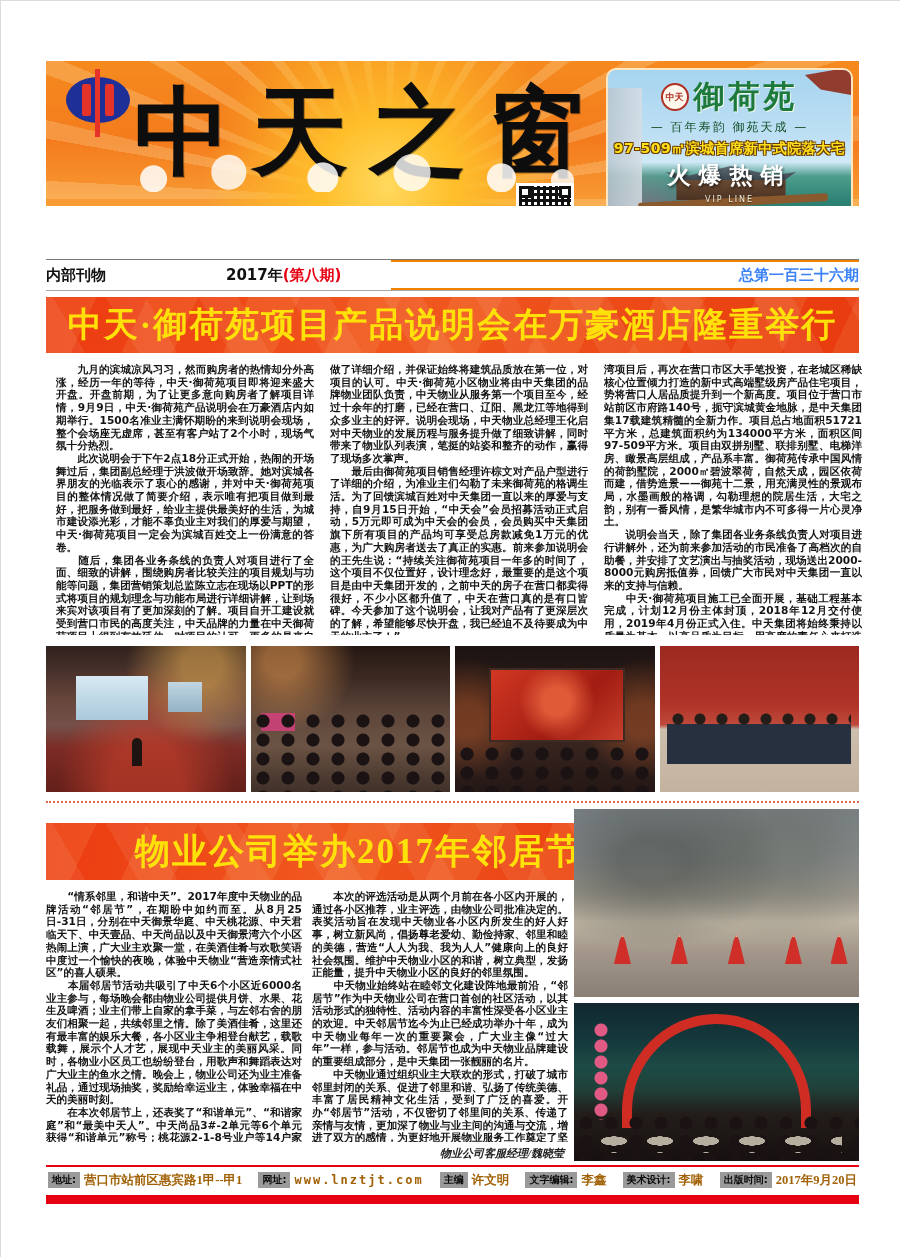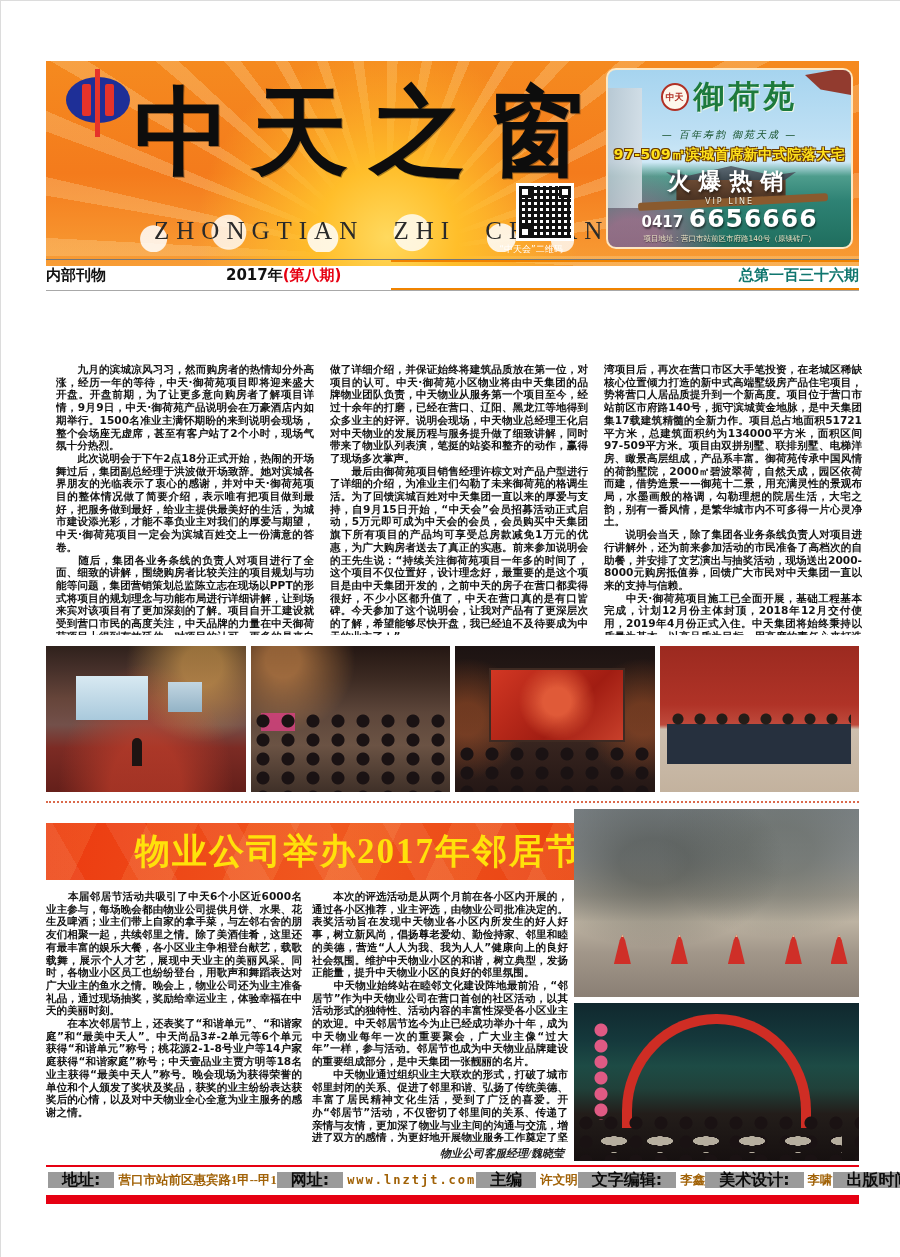--- a/index.html
+++ b/index.html
@@ -1,20 +1,20 @@
 <!DOCTYPE html>
 <html><head>
 <meta charset="utf-8">
 <style>
   html,body{margin:0;padding:0;background:#f2f2f2;}
   .page{position:relative;width:900px;height:1257px;background:#fff;border:1px solid #dcdcdc;
         font-family:"DejaVu Sans","Liberation Sans",sans-serif;overflow:hidden;}
 
   
-  .header{position:absolute;left:45px;top:60px;width:813px;height:205px;overflow:hidden;
+  .header{position:absolute;left:45px;top:60px;width:813px;height:145px;overflow:hidden;
     background:
       radial-gradient(circle at 42% 86%, #ffd95e 0%, #ffbe2a 14%, rgba(255,190,42,0) 38%),
       repeating-conic-gradient(from -90deg at 42% 95%, rgba(255,244,200,.22) 0 3deg, rgba(255,255,255,0) 3deg 10deg),
       linear-gradient(180deg,#f58a1f 0%,#f47b1c 55%,#f89d35 100%);}
   .logo{position:absolute;left:20px;top:16px;width:64px;height:46px;background:#1e2f97;border-radius:50%;}
   .logo .bar{position:absolute;top:7px;width:9px;height:32px;background:#e5332a;border-radius:2px;}
   .logo .b1{left:16px}.logo .b3{left:39px}
   .logo .b2{left:29px;top:-8px;width:5px;height:68px;border-radius:0;}
   .title-cn{position:absolute;left:88px;top:8px;width:560px;font-family:"Liberation Serif","DejaVu Serif",serif;
     font-size:96px;font-weight:900;color:#0d0d0d;letter-spacing:22px;white-space:nowrap;
@@ -49,38 +49,38 @@
     clip-path:polygon(100% 0,100% 100%,30% 78%,0 30%);opacity:.9;}
   .ad-tower{position:absolute;left:0;top:18px;width:34px;height:120px;background:linear-gradient(90deg,#b9c6cf,#d6dee4);opacity:.85;}
   .ad-pavilion{position:absolute;left:58px;top:96px;width:130px;height:34px;background:linear-gradient(180deg,#5d6a74,#3e4a52 40%,#6b4a33 41%,#4a3222 100%);
     clip-path:polygon(8% 40%,0 18%,18% 28%,50% 0,82% 28%,100% 18%,92% 40%,92% 100%,8% 100%);}
   .ad-bridge{position:absolute;left:30px;top:128px;width:190px;height:8px;background:#8a5a2e;transform:rotate(-3deg);border-radius:3px;}
   .ad-brand-row{position:relative;margin-top:6px;display:flex;align-items:center;gap:5px;z-index:2;}
   .ad-seal{width:24px;height:24px;border-radius:50%;background:#fdf7ec;border:2px solid #b03024;color:#b03024;
     font-size:9px;font-weight:700;display:flex;align-items:center;justify-content:center;letter-spacing:0;}
   .ad-brand{font-family:"Liberation Serif","DejaVu Serif",serif;font-size:31px;font-weight:900;color:#1d7a3c;
     letter-spacing:4px;text-shadow:1px 1px 0 #eef7e8;}
-  .ad-slogan{position:relative;z-index:2;font-size:10px;color:#14502a;letter-spacing:2px;margin-top:10px;font-style:italic;}
+  .ad-slogan{position:relative;z-index:2;font-size:12px;color:#14502a;letter-spacing:2px;margin-top:1px;}
   .ad-line1{position:relative;z-index:2;margin-top:4px;font-size:14px;font-weight:900;color:#ffe11a;letter-spacing:.5px;
     text-shadow:1px 1px 0 #6b3a00,-1px -1px 0 #6b3a00,1px -1px 0 #6b3a00,-1px 1px 0 #6b3a00;white-space:nowrap;}
   .ad-hot{position:relative;z-index:2;margin-top:2px;font-size:23px;font-weight:900;color:#fff;letter-spacing:8px;
     text-shadow:1px 2px 3px rgba(0,0,0,.55);}
   .ad-spacer{flex:1;}
   .ad-vip{position:relative;z-index:2;font-size:8px;color:#f3efdf;letter-spacing:2px;text-shadow:0 1px 1px rgba(0,0,0,.5);}
   .ad-phone{position:relative;z-index:2;color:#fff;font-weight:700;text-shadow:1px 2px 2px rgba(0,0,0,.55);white-space:nowrap;line-height:1;}
   .ad-phone .area{font-size:15px;}  .ad-phone .num{font-size:25px;letter-spacing:1px;}
   .ad-addr{position:relative;z-index:2;font-size:7.5px;color:#efe6c8;margin:3px 0 5px;text-shadow:0 1px 1px rgba(0,0,0,.5);}
 
   
   .masthead{position:absolute;left:45px;top:258px;width:813px;height:32px;display:flex;align-items:center;
     border-top:1px solid #777;border-bottom:1px solid #a8a8a8;box-sizing:border-box;font-size:15px;font-weight:700;color:#111;}
   .masthead .m1{width:320px;}
   .masthead .m2{width:180px;}
   .masthead .m3{width:165px;}
-  .masthead .m4{flex:1;text-align:right;color:#0f766e;border-top:2px solid #f08300;border-bottom:2px solid #f08300;
+  .masthead .m4{flex:1;text-align:right;color:#3b82f6;border-top:2px solid #f08300;border-bottom:2px solid #f08300;
     align-self:stretch;display:flex;align-items:center;justify-content:flex-end;}
   .red{color:#e60012;}
 
   
   .banner{background:
       repeating-linear-gradient(115deg, rgba(255,230,150,.10) 0 46px, rgba(0,0,0,0) 46px 92px),
       repeating-linear-gradient(60deg, rgba(255,255,255,.07) 0 34px, rgba(0,0,0,0) 34px 80px),
       linear-gradient(100deg,#ec3a10 0%,#f0581f 45%,#e83a0e 100%);
     display:flex;align-items:center;justify-content:center;}
   .banner span{font-family:"Liberation Serif","DejaVu Serif",serif;font-weight:900;color:#ffe10a;
@@ -149,21 +149,21 @@
   .a2left{width:522px;position:relative;}
   .a2cols{margin-top:10px;height:252px;display:flex;gap:10px;}
   .byline2{position:absolute;right:4px;bottom:0;font-family:"Liberation Serif","DejaVu Serif",serif;
     font-style:italic;font-weight:700;font-size:11px;color:#222;}
 
   
   .footer{position:absolute;left:45px;top:1164px;width:813px;}
   .footer-row{border-top:2px solid #e60012;display:flex;align-items:center;justify-content:space-between;
     height:24px;padding:1px 2px;}
   .f-item{display:flex;align-items:center;gap:4px;white-space:nowrap;}
-  .f-label{background:#9a9a9a;color:#0b0b0b;font-weight:700;font-size:16px;padding:1px 14px;line-height:14px;}
+  .f-label{background:#9a9a9a;color:#0b0b0b;font-weight:700;font-size:10px;padding:1px 4px;line-height:14px;}
   .f-value{font-family:"Liberation Serif","DejaVu Serif",serif;font-weight:700;font-size:12.5px;color:#a16207;}
   .f-url{font-family:"DejaVu Sans Mono","Liberation Mono",monospace;letter-spacing:2px;font-size:12px;}
   .footer-bar{height:9px;background:#e60012;margin-top:2px;}
 </style>
 </head>
 <body>
 
 <div class="page">
 
   <div class="header">
@@ -205,20 +205,23 @@
       <div class="ad-addr">项目地址：营口市站前区市府路140号（原镁砖厂）</div>
     </div>
   </div>
 
   <div class="masthead">
     <div class="m2">内部刊物</div>
     <div class="m3"><span>2017年</span><span class="red">(第八期)</span></div>
     <div class="m4">总第一百三十六期</div>
   </div>
 
+  <div class="banner banner1">
+    <span>中天·御荷苑项目产品说明会在万豪酒店隆重举行</span>
+  </div>
 
   <div class="cols a1cols">
     <div class="col">
         <p>　　九月的滨城凉风习习，然而购房者的热情却分外高涨，经历一年的等待，中天·御荷苑项目即将迎来盛大开盘。开盘前期，为了让更多意向购房者了解项目详情，9月9日，中天·御荷苑产品说明会在万豪酒店内如期举行。1500名准业主满怀期盼的来到说明会现场，整个会场座无虚席，甚至有客户站了2个小时，现场气氛十分热烈。</p>
         <p>　　此次说明会于下午2点18分正式开始，热闹的开场舞过后，集团副总经理于洪波做开场致辞。她对滨城各界朋友的光临表示了衷心的感谢，并对中天·御荷苑项目的整体情况做了简要介绍，表示唯有把项目做到最好，把服务做到最好，给业主提供最美好的生活，为城市建设添光彩，才能不辜负业主对我们的厚爱与期望，中天·御荷苑项目一定会为滨城百姓交上一份满意的答卷。</p>
         <p>　　随后，集团各业务条线的负责人对项目进行了全面、细致的讲解，围绕购房者比较关注的项目规划与功能等问题，集团营销策划总监陈立志在现场以PPT的形式将项目的规划理念与功能布局进行详细讲解，让到场来宾对该项目有了更加深刻的了解。项目自开工建设就受到营口市民的高度关注，中天品牌的力量在中天御荷苑项目上得到有效延伸，对项目的认可，更多的是来自对中天质量的信任。说明会上，天运公司副总经理宋伟就中天·御荷苑的建筑工艺和建材等</p>
       </div>
     <div class="col">
         <p>做了详细介绍，并保证始终将建筑品质放在第一位，对项目的认可。中天·御荷苑小区物业将由中天集团的品牌物业团队负责，中天物业从服务第一个项目至今，经过十余年的打磨，已经在营口、辽阳、黑龙江等地得到众多业主的好评。说明会现场，中天物业总经理王化启对中天物业的发展历程与服务提升做了细致讲解，同时带来了物业队列表演，笔挺的站姿和整齐的动作，赢得了现场多次掌声。</p>
         <p>　　最后由御荷苑项目销售经理许棕文对产品户型进行了详细的介绍，为准业主们勾勒了未来御荷苑的格调生活。为了回馈滨城百姓对中天集团一直以来的厚爱与支持，自9月15日开始，“中天会”会员招募活动正式启动，5万元即可成为中天会的会员，会员购买中天集团旗下所有项目的产品均可享受总房款减免1万元的优惠，为广大购房者送去了真正的实惠。前来参加说明会的王先生说：“持续关注御荷苑项目一年多的时间了，这个项目不仅位置好，设计理念好，最重要的是这个项目是由中天集团开发的，之前中天的房子在营口都卖得很好，不少小区都升值了，中天在营口真的是有口皆碑。今天参加了这个说明会，让我对产品有了更深层次的了解，希望能够尽快开盘，我已经迫不及待要成为中天的业主了！”</p>
@@ -254,20 +257,21 @@
 
   <div class="dotsep"></div>
 
   <div class="article2">
     <div class="a2left">
       <div class="banner banner2">
         <span>物业公司举办2017年邻居节</span>
       </div>
       <div class="cols a2cols">
         <div class="col">
+            <p>　　“情系邻里，和谐中天”。2017年度中天物业的品牌活动“邻居节”，在期盼中如约而至。从8月25日-31日，分别在中天御景华庭、中天桃花源、中天君临天下、中天壹品、中天尚品以及中天御景湾六个小区热闹上演，广大业主欢聚一堂，在美酒佳肴与欢歌笑语中度过一个愉快的夜晚，体验中天物业“营造亲情式社区”的喜人硕果。</p>
             <p>　　本届邻居节活动共吸引了中天6个小区近6000名业主参与，每场晚会都由物业公司提供月饼、水果、花生及啤酒；业主们带上自家的拿手菜，与左邻右舍的朋友们相聚一起，共续邻里之情。除了美酒佳肴，这里还有最丰富的娱乐大餐，各小区业主争相登台献艺，载歌载舞，展示个人才艺，展现中天业主的美丽风采。同时，各物业小区员工也纷纷登台，用歌声和舞蹈表达对广大业主的鱼水之情。晚会上，物业公司还为业主准备礼品，通过现场抽奖，奖励给幸运业主，体验幸福在中天的美丽时刻。</p>
             <p>　　在本次邻居节上，还表奖了“和谐单元”、“和谐家庭”和“最美中天人”。中天尚品3#-2单元等6个单元获得“和谐单元”称号；桃花源2-1-8号业户等14户家庭获得“和谐家庭”称号；中天壹品业主贾方明等18名业主获得“最美中天人”称号。晚会现场为获得荣誉的单位和个人颁发了奖状及奖品，获奖的业主纷纷表达获奖后的心情，以及对中天物业全心全意为业主服务的感谢之情。</p>
           </div>
         <div class="col">
             <p>　　本次的评选活动是从两个月前在各小区内开展的，通过各小区推荐，业主评选，由物业公司批准决定的。表奖活动旨在发现中天物业各小区内所发生的好人好事，树立新风尚，倡扬尊老爱幼、勤俭持家、邻里和睦的美德，营造“人人为我、我为人人”健康向上的良好社会氛围。维护中天物业小区的和谐，树立典型，发扬正能量，提升中天物业小区的良好的邻里氛围。</p>
             <p>　　中天物业始终站在睦邻文化建设阵地最前沿，“邻居节”作为中天物业公司在营口首创的社区活动，以其活动形式的独特性、活动内容的丰富性深受各小区业主的欢迎。中天邻居节迄今为止已经成功举办十年，成为中天物业每年一次的重要聚会，广大业主像“过大年”一样，参与活动。邻居节也成为中天物业品牌建设的重要组成部分，是中天集团一张靓丽的名片。</p>
             <p>　　中天物业通过组织业主大联欢的形式，打破了城市邻里封闭的关系、促进了邻里和谐、弘扬了传统美德、丰富了居民精神文化生活，受到了广泛的喜爱。开办“邻居节”活动，不仅密切了邻里间的关系、传递了亲情与友情，更加深了物业与业主间的沟通与交流，增进了双方的感情，为更好地开展物业服务工作奠定了坚实的基础。</p>
           </div>
       </div>
       <div class="byline2">物业公司客服经理/魏晓莹</div>

